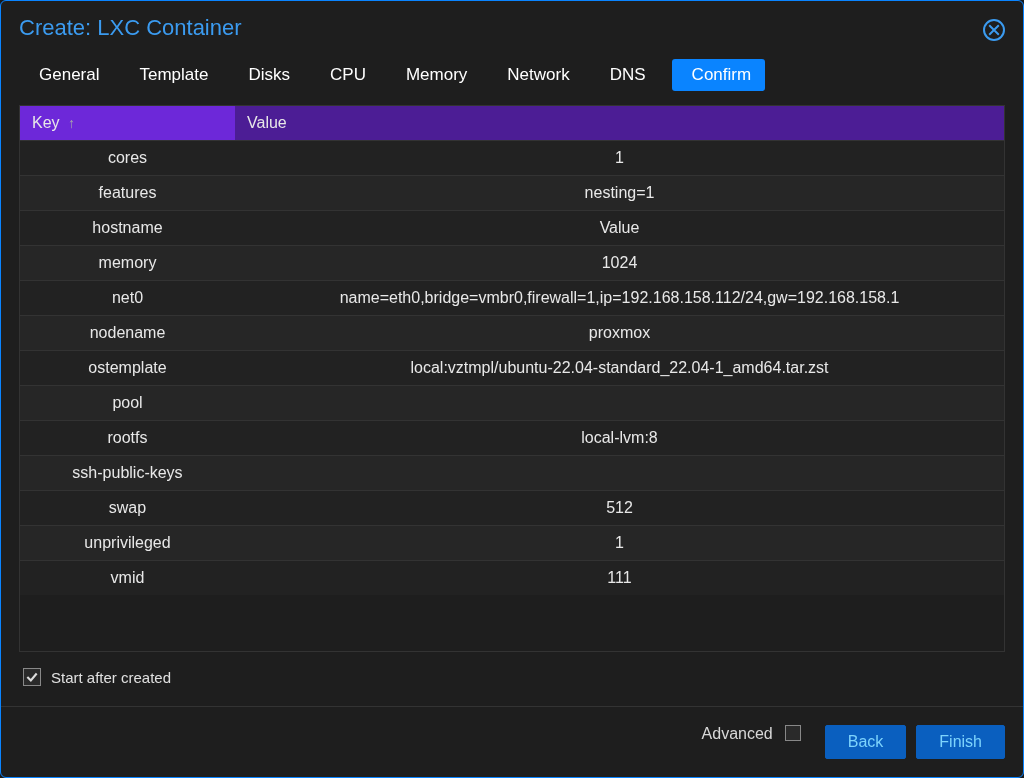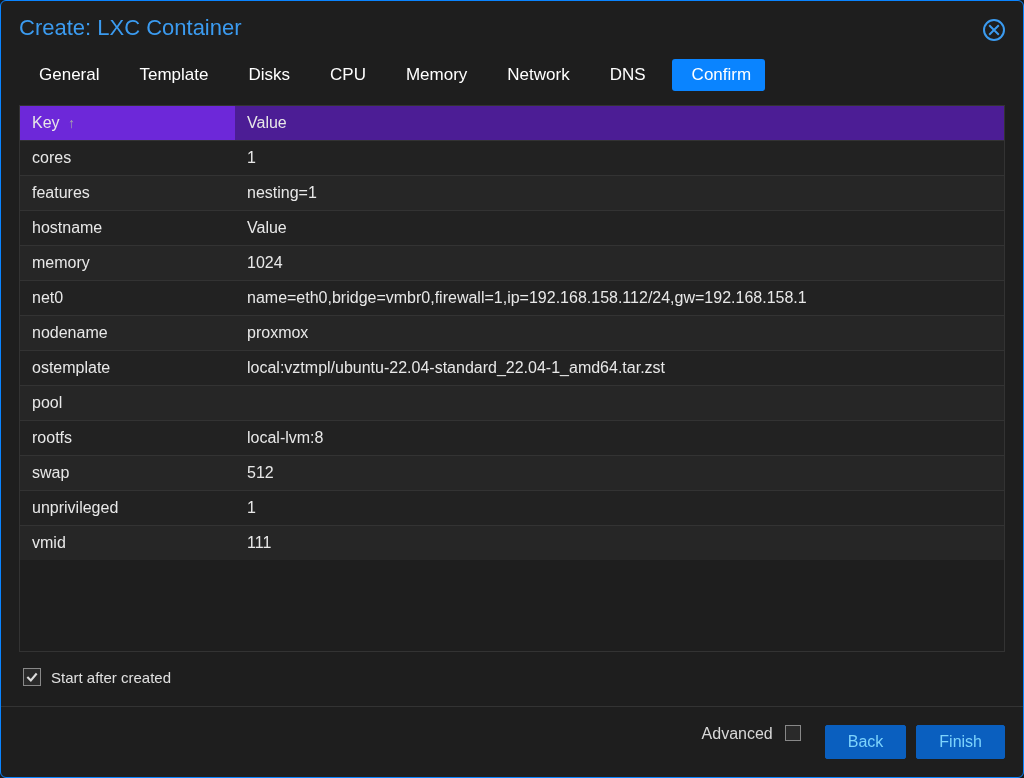--- a/index.html
+++ b/index.html
@@ -110,20 +110,21 @@
       border-top: 1px solid #333;
       background: #222;
     }
     tbody tr:nth-child(even) {
       background: #262626;
     }
     tbody td {
       padding: 8px 12px;
       font-size: 16px;
       color: #e8e8e8;
+      text-align: center;
     }
     tbody td.key-col {
       width: 215px;
     }
     .start-row {
       display: flex;
       align-items: center;
       gap: 10px;
       padding: 16px 4px 8px 4px;
       text-align: right;
@@ -244,20 +245,24 @@
             </tr>
             <tr>
               <td class="key-col">pool</td>
               <td></td>
             </tr>
             <tr>
               <td class="key-col">rootfs</td>
               <td>local-lvm:8</td>
             </tr>
             <tr>
+              <td class="key-col">ssh-public-keys</td>
+              <td></td>
+            </tr>
+            <tr>
               <td class="key-col">swap</td>
               <td>512</td>
             </tr>
             <tr>
               <td class="key-col">unprivileged</td>
               <td>1</td>
             </tr>
             <tr>
               <td class="key-col">vmid</td>
               <td>111</td>

